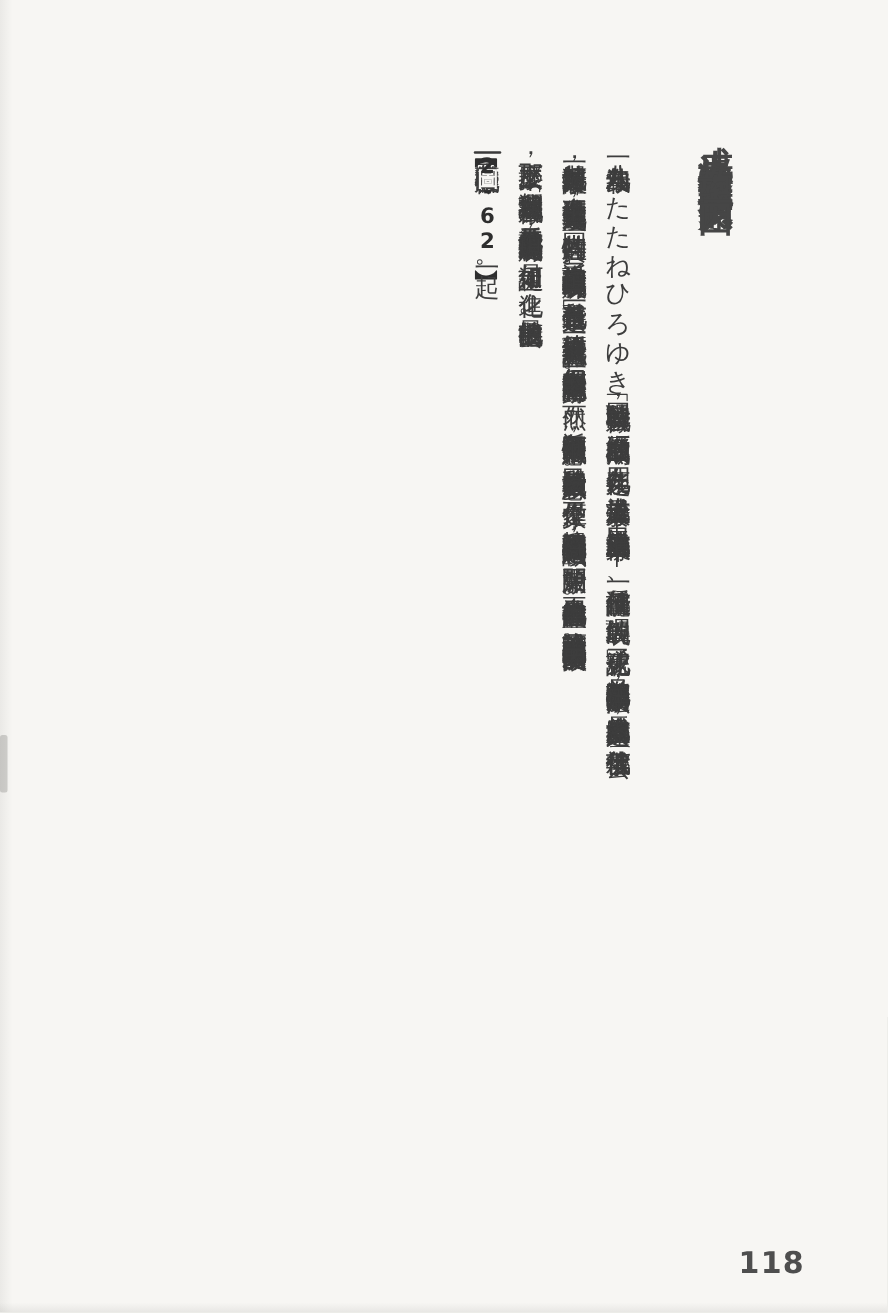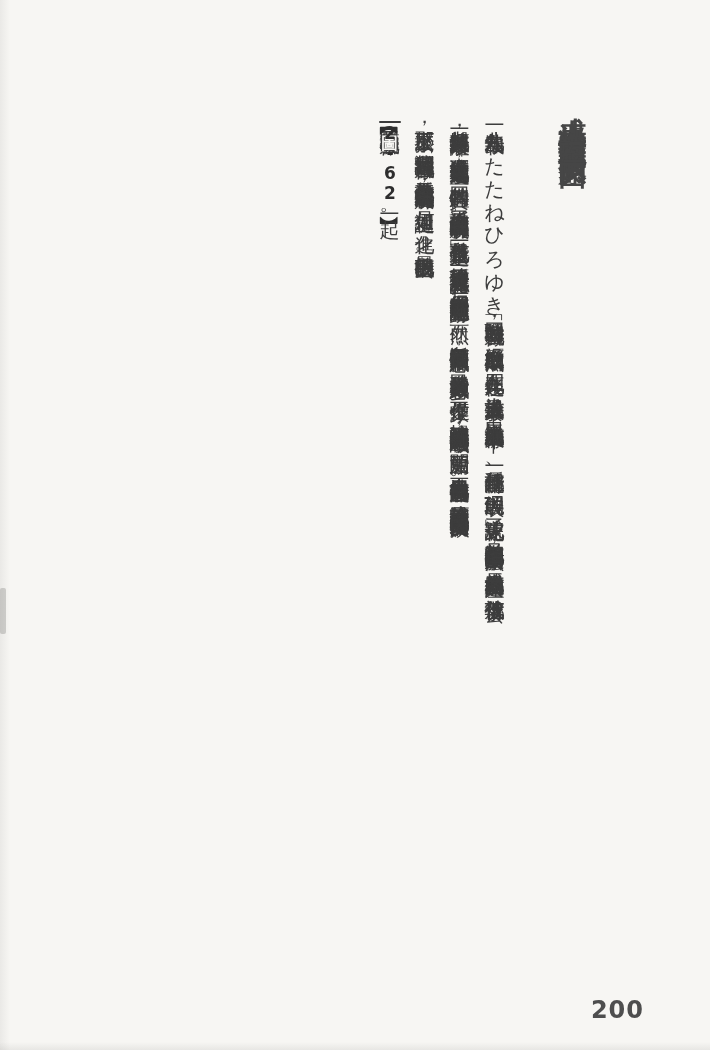--- a/index.html
+++ b/index.html
@@ -104,14 +104,14 @@
     <h1 class="title">成人漫畫特有的表現向外擴張的原因</h1>
 
     <div class="body">
       <p>一九八八年奧浩哉和うたたねひろゆき同時發現的「乳首殘像」，經歷過空白的熟成期，在一九九四年之後，於成人漫畫界大爆發，一口氣成為成人漫畫界的工業標準——一種任誰都能使用、理解的表現，完成了「記號化」。並且在記號化後仍不斷開發出新的使用法，成長為成人漫畫界的共同遺產，被後世代代傳承下去。</p>
       <p>與其他領域保持著一段距離，一直在遺世獨立的世界進化之成人漫畫，因其特殊的性質，誕生了許多只有這個領域才看得到的特殊表現。「乳首殘像」也是其中之一。儘管這種表現發祥於一般雜誌，但卻有很長一段時間在一般雜誌中銷聲匿跡。然而，近年各類漫畫間的區隔性愈來愈低，移民者和越境者的數量愈來愈多。不僅是作家，連編輯和讀者也不再侷限於特定的閱讀領域，開始更開放、更自由地去尋找有趣的漫畫作品。這或許就是原本被關在成人漫畫內的表現手法開始向外擴散的要因。</p>
       <p>那麼接下來，讓我們一起揮別「乳首殘像」，看看其他長年潛藏在成人漫畫深處的特殊表現，是如何誕生、進化，最後擴散出去的吧。</p>
       <p><span>跟著三峯徹的乳首殘像</span><span class="figref"><span>【</span><span class="figglyph">圖</span><span class="fignum">2-62</span><span>】</span></span><span>一起。</span></p>
     </div>
   </div>
 
-  <div class="page-number">200</div>
+  <div class="page-number">118</div>
 </div>
 
 </body></html>

